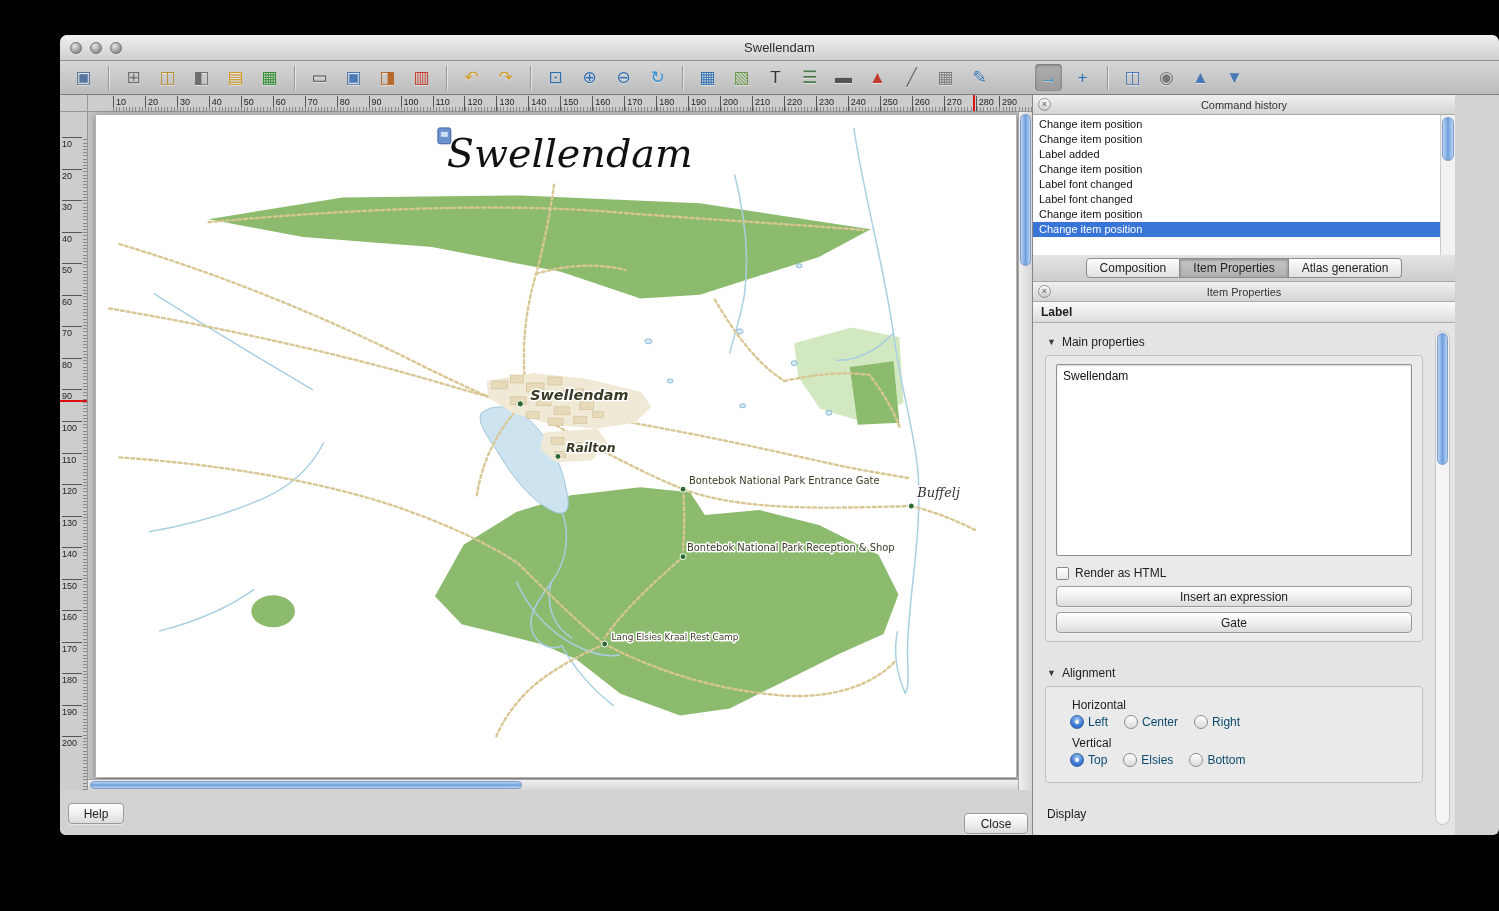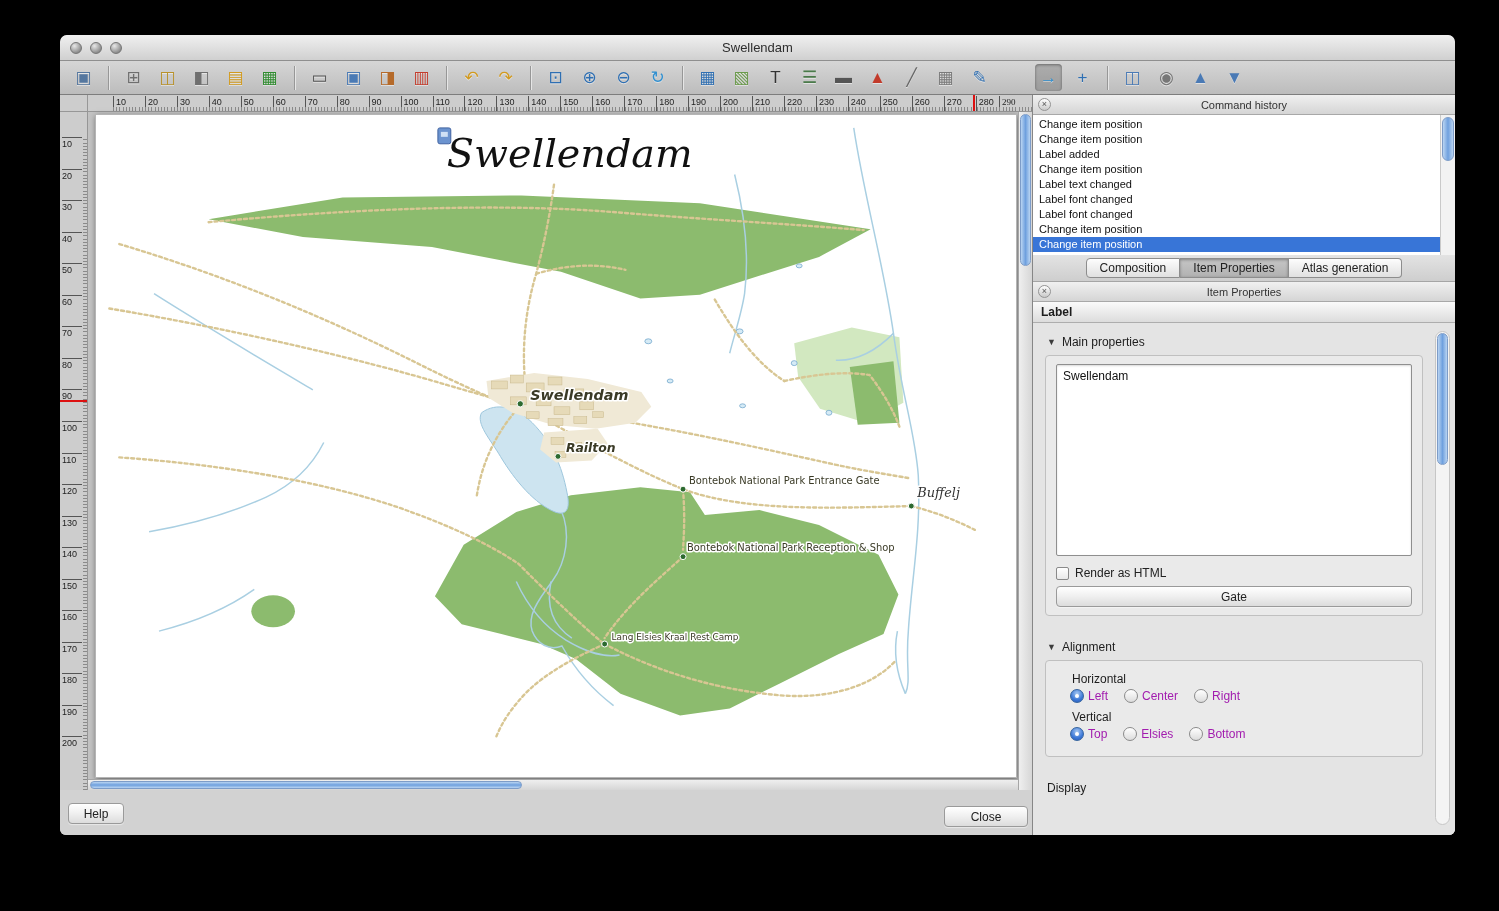--- a/index.html
+++ b/index.html
@@ -1,19 +1,19 @@
 <!DOCTYPE html>
 <html><head>
 <meta charset="utf-8">
 <style>
   html,body{margin:0;padding:0;background:#000;}
   .screen{position:relative;width:1499px;height:911px;background:#000;overflow:hidden;font-family:"Liberation Sans",sans-serif;}
   .window{position:absolute;left:60px;top:35px;width:1395px;height:800px;background:#d2d2d2;
     border-radius:7px 7px 6px 6px;overflow:hidden;
-    box-shadow:0 18px 60px rgba(0,0,0,.85),0 0 0 1px rgba(0,0,0,.45);}
+    box-shadow:0 18px 60px rgba(0,0,0,.85),0 0 0 1px rgba(0,0,0,.45);padding-left:44px;}
   
   .titlebar{position:absolute;top:0;left:0;right:0;height:26px;background:linear-gradient(#f0f0f0,#d0d0d0);
     border-bottom:1px solid #8f8f8f;border-radius:7px 7px 0 0;box-sizing:border-box;}
   .title{text-align:center;font-size:13px;line-height:25px;color:#2e2e2e;}
   .lights{position:absolute;left:10px;top:7px;display:flex;gap:8px;}
   .light{width:12px;height:12px;border-radius:50%;box-sizing:border-box;border:1px solid #767676;
     background:radial-gradient(circle at 35% 30%,#e8e8e8,#909090 70%,#6c6c6c);}
   
   .toolbar{position:absolute;top:26px;left:0;right:0;height:34px;background:linear-gradient(#d6d6d6,#bcbcbc);
     border-bottom:1px solid #7d7d7d;display:flex;align-items:center;gap:7px;padding:0 10px;box-sizing:border-box;}
@@ -48,21 +48,21 @@
   .aqua-v{position:absolute;left:1px;right:1px;border-radius:6px;border:1px solid #7d9cc8;
     background:linear-gradient(90deg,#b9d4f2,#6fa0de 50%,#b9d4f2);}
   .aqua-h{position:absolute;top:1px;bottom:1px;border-radius:6px;border:1px solid #7d9cc8;
     background:linear-gradient(#b9d4f2,#6fa0de 50%,#b9d4f2);}
   
   .footer{position:absolute;left:0;top:755px;width:972px;height:45px;background:#d2d2d2;}
   .mac-btn{font-family:"Liberation Sans",sans-serif;font-size:12px;color:#222;height:21px;
     border:1px solid #9a9a9a;border-radius:4px;background:linear-gradient(#ffffff,#f1f1f1 45%,#dcdcdc);
     box-shadow:inset 0 1px 0 #fff,0 1px 1px rgba(255,255,255,.5);cursor:default;}
   .help{position:absolute;left:8px;top:13px;width:56px;}
-  .closebtn{position:absolute;right:4px;top:16px;width:84px;}
+  .closebtn{position:absolute;right:4px;top:23px;width:64px;}
   
   .rightpanel{position:absolute;left:972px;top:60px;width:423px;bottom:0;background:#dcdcdc;
     border-left:1px solid #868686;box-sizing:border-box;}
   .panel-header{position:absolute;left:0;right:0;height:20px;background:linear-gradient(#f0f0f0,#d5d5d5);
     border-bottom:1px solid #a8a8a8;display:flex;align-items:center;justify-content:center;
     font-size:11px;color:#333;box-sizing:border-box;}
   .panel-close{position:absolute;left:5px;top:3px;width:13px;height:13px;border-radius:50%;
     background:linear-gradient(#fff,#c9c9c9);border:1px solid #949494;font-size:9px;line-height:11px;
     text-align:center;color:#555;box-sizing:border-box;}
   .ch-header{top:0;}
@@ -89,21 +89,21 @@
   .groupbox{border:1px solid #c0c0c0;border-radius:4px;background:rgba(255,255,255,.22);padding:8px 10px;box-sizing:border-box;}
   .textarea{height:192px;background:#fff;border:1px solid #8f8f8f;border-radius:2px;font-size:12px;
     padding:4px 6px;color:#111;box-sizing:border-box;box-shadow:inset 0 1px 2px rgba(0,0,0,.15);}
   .textarea span{display:block;}
   .check-row{display:flex;align-items:center;gap:6px;font-size:12px;color:#222;margin:10px 0 6px 0;}
   .checkbox{width:13px;height:13px;flex:none;border:1px solid #8a8a8a;border-radius:2px;
     background:linear-gradient(#fff,#e9e9e9);box-sizing:border-box;}
   .wide{display:block;width:100%;margin-top:5px;}
   .field-label{font-size:12px;color:#1d1d1d;margin:3px 0 3px 16px;}
   .radio-row{display:flex;gap:16px;margin:1px 0 7px 14px;align-items:center;}
-  .ropt{display:flex;align-items:flex-end;gap:4px;font-size:12px;color:#a21caf;}
+  .ropt{display:flex;align-items:flex-end;gap:4px;font-size:12px;color:#0c4a6e;}
   .radio{width:14px;height:14px;border-radius:50%;border:1px solid #8a8a8a;background:linear-gradient(#fff,#dcdcdc);
     box-sizing:border-box;position:relative;flex:none;}
   .radio.checked{background:radial-gradient(circle at 50% 30%,#a6c8f2,#3a76d6 62%,#2a5cb8);border-color:#35649f;}
   .radio.checked::after{content:'';position:absolute;left:4px;top:4px;width:4px;height:4px;border-radius:50%;background:#fff;}
   .alignbox{margin-top:0;}
   .spacer-lg{height:20px;}
   .props-scroll{position:absolute;right:5px;top:8px;bottom:10px;width:15px;background:#f4f4f4;
     border:1px solid #c6c6c6;border-radius:8px;box-sizing:border-box;}
 </style>
 </head>
@@ -248,21 +248,21 @@
         <span class="hnum" style="left: 600.1px;">190</span>
         <span class="hnum" style="left: 632.05px;">200</span>
         <span class="hnum" style="left: 664px;">210</span>
         <span class="hnum" style="left: 695.95px;">220</span>
         <span class="hnum" style="left: 727.9px;">230</span>
         <span class="hnum" style="left: 759.85px;">240</span>
         <span class="hnum" style="left: 791.8px;">250</span>
         <span class="hnum" style="left: 823.75px;">260</span>
         <span class="hnum" style="left: 855.7px;">270</span>
         <span class="hnum" style="left: 887.65px;">280</span>
-        <span class="hnum" style="left: 911px; font-family: Liberation Serif, serif;">290</span>
+        <span class="hnum" style="left: 911px;">290</span>
       </div>
     <div class="vruler" id="vruler">
       <div class="vmarker"></div>
     <span class="vnum" style="top: 25px;">10</span>
         <span class="vnum" style="top: 56.55px;">20</span>
         <span class="vnum" style="top: 88.1px;">30</span>
         <span class="vnum" style="top: 119.65px;">40</span>
         <span class="vnum" style="top: 151.2px;">50</span>
         <span class="vnum" style="top: 182.75px;">60</span>
         <span class="vnum" style="top: 214.3px;">70</span>
@@ -395,21 +395,20 @@
       <div class="panel-header ch-header">
         <span class="panel-close">×</span>
         <span>Command history</span>
       </div>
       <div class="history">
         <div class="history-items" id="history-items">
             <div class="hitem">Change item position</div>
             <div class="hitem">Change item position</div>
             <div class="hitem">Label added</div>
             <div class="hitem">Change item position</div>
-            <div class="hitem">Label text changed</div>
             <div class="hitem">Label font changed</div>
             <div class="hitem">Label font changed</div>
             <div class="hitem">Change item position</div>
             <div class="hitem selected">Change item position</div>
           </div>
         <div class="history-scroll">
           <div class="aqua-v" style="top:2px;height:42px;"></div>
         </div>
       </div>
       <div class="tabsrow" id="tabsrow">
@@ -431,20 +430,21 @@
             <span>Main properties</span>
           </div>
           <div class="groupbox">
             <div class="textarea">
               <span>Swellendam</span>
             </div>
             <div class="check-row">
               <span class="checkbox" id="html-checkbox"></span>
               <span>Render as HTML</span>
             </div>
+            <button class="mac-btn wide">Insert an expression</button>
             <button class="mac-btn wide">Gate</button>
           </div>
           <div class="spacer-lg"></div>
           <div class="section-header">
             <span class="tri">▼</span>
             <span>Alignment</span>
           </div>
           <div class="groupbox alignbox">
             <div class="field-label">Horizontal</div>
             <div class="radio-row">

